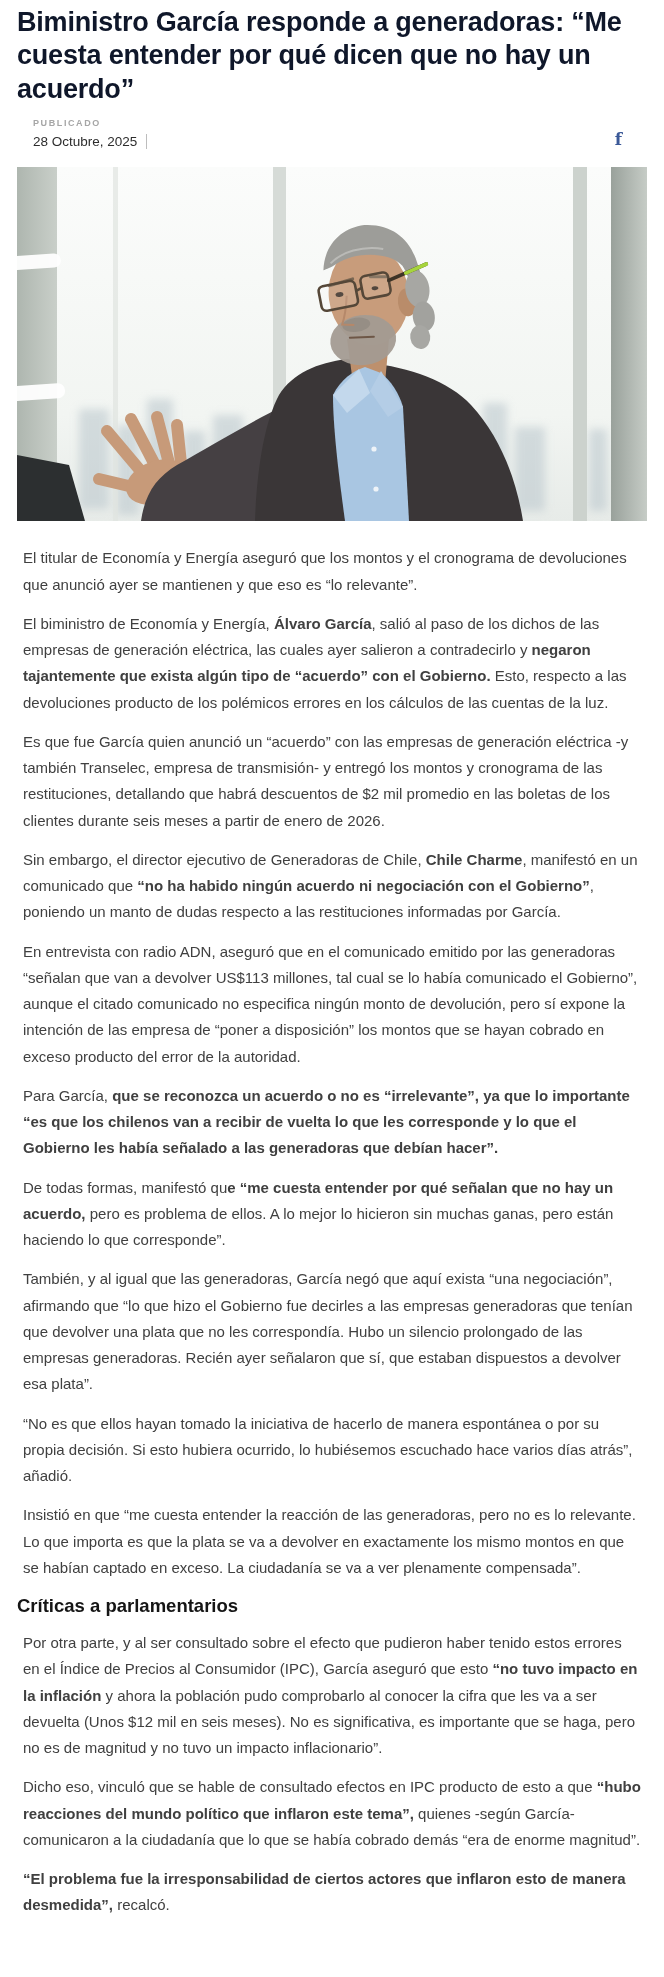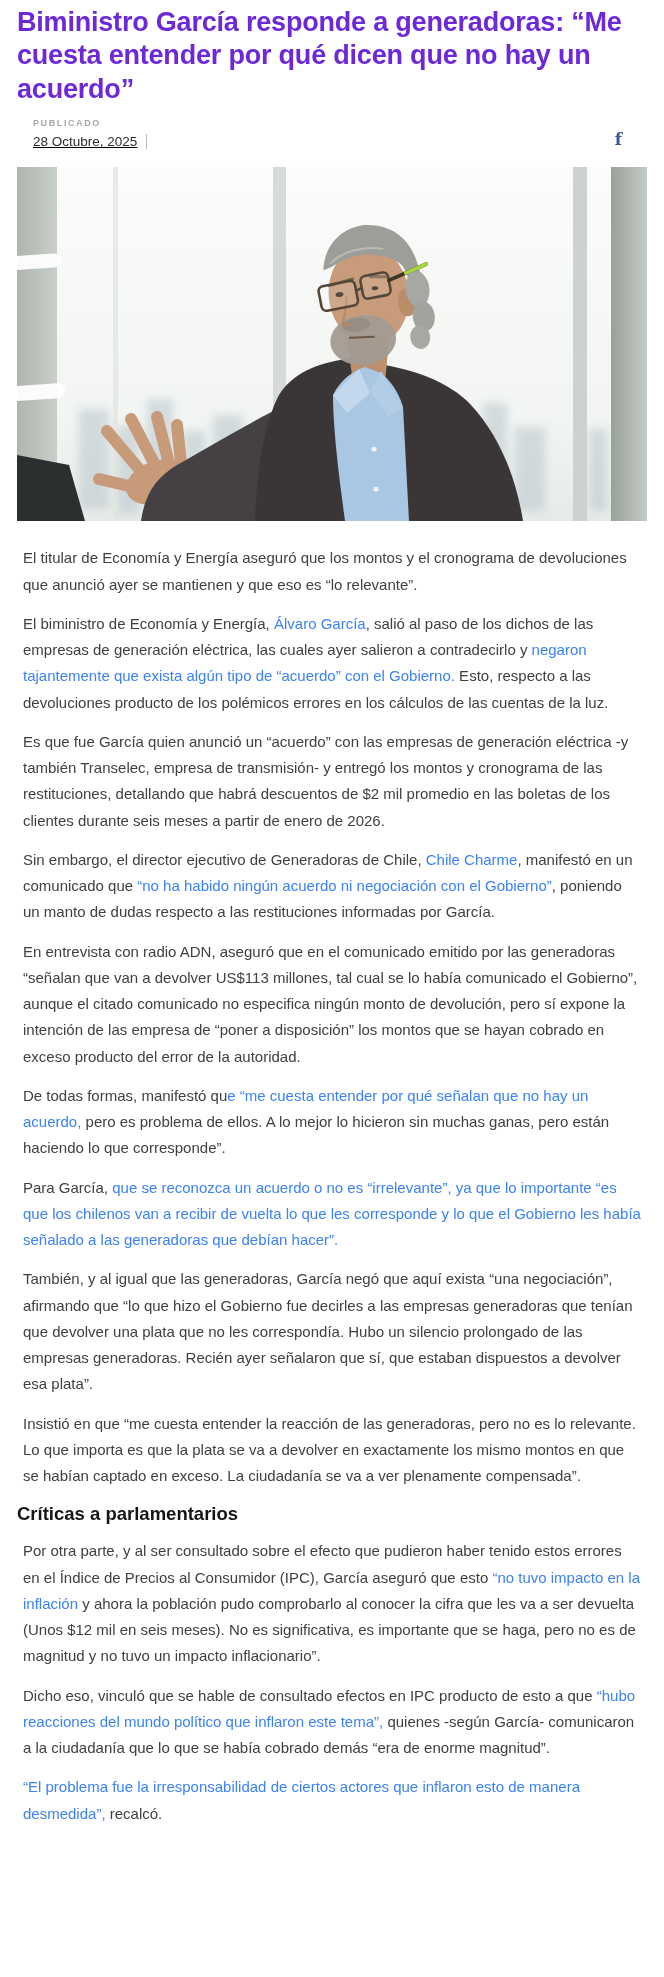--- a/index.html
+++ b/index.html
@@ -1,34 +1,34 @@
 <!DOCTYPE html>
 <html lang="es"><head>
 <meta charset="utf-8">
 <style>
   html,body{margin:0;padding:0;background:#ffffff;}
   body{width:664px;font-family:"Liberation Sans",sans-serif;-webkit-font-smoothing:antialiased;}
   .page{width:664px;height:1977px;overflow:hidden;box-sizing:border-box;padding:0 17px;}
 
-  .headline{font-size:27px;line-height:1.24;font-weight:700;color:#6d28d9;margin:6px 0 12px;letter-spacing:-0.2px;}
+  .headline{font-size:27px;line-height:1.24;font-weight:700;color:#0f172a;margin:6px 0 12px;letter-spacing:-0.2px;}
 
   .meta-row{display:flex;justify-content:space-between;align-items:flex-start;padding-left:16px;margin-bottom:12px;}
   .published-label{font-size:9px;font-weight:700;letter-spacing:1.6px;color:#a6a6a6;}
-  .date-line{display:flex;align-items:center;gap:9px;margin-top:6px;text-decoration:underline;}
+  .date-line{display:flex;align-items:center;gap:9px;margin-top:6px;}
   .date-text{font-size:13.5px;color:#2d2d2d;}
   .date-sep{width:1px;height:15px;background:#bdbdbd;}
   .share{margin-top:13px;margin-right:25px;}
   .fb-icon{color:#3b5998;font-weight:700;font-size:17px;font-family:"DejaVu Serif",serif;line-height:1;cursor:pointer;}
 
   .photo-wrap{width:630px;height:354px;margin-top:18px;position:relative;overflow:hidden;background:#eef1ee;}
   .photo-wrap svg{display:block;}
 
   .article-body{margin-top:24px;}
   .article-body p{font-size:15px;line-height:1.75;color:#404040;margin:0 6px 13px;}
-  .article-body strong{color:#3b82f6;font-weight:400;}
+  .article-body strong{color:#404040;font-weight:700;}
   .article-body h2{font-size:18.5px;line-height:1.3;font-weight:700;color:#151515;margin:10px 0 12px;}
 </style>
 </head>
 <body>
 
 <div class="page">
 
   <h1 class="headline">Biministro García responde a generadoras: “Me cuesta entender por qué dicen que no hay un acuerdo”</h1>
 
   <div class="meta-row">
@@ -149,23 +149,24 @@
       </g>
     </svg>
   </div>
 
   <div class="article-body">
       <p><span>El titular de Economía y Energía aseguró que los montos y el cronograma de devoluciones que anunció ayer se mantienen y que eso es “lo relevante”.</span></p>
       <p><span>El biministro de Economía y Energía, </span><strong>Álvaro García</strong><span>, salió al paso de los dichos de las empresas de generación eléctrica, las cuales ayer salieron a contradecirlo y </span><strong>negaron tajantemente que exista algún tipo de “acuerdo” con el Gobierno.</strong><span> Esto, respecto a las devoluciones producto de los polémicos errores en los cálculos de las cuentas de la luz.</span></p>
       <p><span>Es que fue García quien anunció un “acuerdo” con las empresas de generación eléctrica -y también Transelec, empresa de transmisión- y entregó los montos y cronograma de las restituciones, detallando que habrá descuentos de $2 mil promedio en las boletas de los clientes durante seis meses a partir de enero de 2026.</span></p>
       <p><span>Sin embargo, el director ejecutivo de Generadoras de Chile, </span><strong>Chile Charme</strong><span>, manifestó en un comunicado que </span><strong>“no ha habido ningún acuerdo ni negociación con el Gobierno”</strong><span>, poniendo un manto de dudas respecto a las restituciones informadas por García.</span></p>
       <p><span>En entrevista con radio ADN, aseguró que en el comunicado emitido por las generadoras “señalan que van a devolver US$113 millones, tal cual se lo había comunicado el Gobierno”, aunque el citado comunicado no especifica ningún monto de devolución, pero sí expone la intención de las empresa de “poner a disposición” los montos que se hayan cobrado en exceso producto del error de la autoridad.</span></p>
+      <p><span>Para García, </span><strong>que se reconozca un acuerdo o no es “irrelevante”, ya que lo importante “es que los chilenos van a recibir de vuelta lo que les corresponde y lo que el Gobierno les había señalado a las generadoras que debían hacer”.</strong></p>
       <p><span>De todas formas, manifestó qu</span><strong>e “me cuesta entender por qué señalan que no hay un acuerdo,</strong><span> pero es problema de ellos. A lo mejor lo hicieron sin muchas ganas, pero están haciendo lo que corresponde”.</span></p>
-      <p><span>Para García, </span><strong>que se reconozca un acuerdo o no es “irrelevante”, ya que lo importante “es que los chilenos van a recibir de vuelta lo que les corresponde y lo que el Gobierno les había señalado a las generadoras que debían hacer”.</strong></p>
       <p><span>También, y al igual que las generadoras, García negó que aquí exista “una negociación”, afirmando que “lo que hizo el Gobierno fue decirles a las empresas generadoras que tenían que devolver una plata que no les correspondía. Hubo un silencio prolongado de las empresas generadoras. Recién ayer señalaron que sí, que estaban dispuestos a devolver esa plata”.</span></p>
+      <p><span>“No es que ellos hayan tomado la iniciativa de hacerlo de manera espontánea o por su propia decisión. Si esto hubiera ocurrido, lo hubiésemos escuchado hace varios días atrás”, añadió.</span></p>
       <p><span>Insistió en que “me cuesta entender la reacción de las generadoras, pero no es lo relevante. Lo que importa es que la plata se va a devolver en exactamente los mismo montos en que se habían captado en exceso. La ciudadanía se va a ver plenamente compensada”.</span></p>
       <h2>Críticas a parlamentarios</h2>
       <p><span>Por otra parte, y al ser consultado sobre el efecto que pudieron haber tenido estos errores en el Índice de Precios al Consumidor (IPC), García aseguró que esto </span><strong>“no tuvo impacto en la inflación</strong><span> y ahora la población pudo comprobarlo al conocer la cifra que les va a ser devuelta (Unos $12 mil en seis meses). No es significativa, es importante que se haga, pero no es de magnitud y no tuvo un impacto inflacionario”.</span></p>
       <p><span>Dicho eso, vinculó que se hable de consultado efectos en IPC producto de esto a que </span><strong>“hubo reacciones del mundo político que inflaron este tema”,</strong><span> quienes -según García- comunicaron a la ciudadanía que lo que se había cobrado demás “era de enorme magnitud”.</span></p>
       <p><strong>“El problema fue la irresponsabilidad de ciertos actores que inflaron esto de manera desmedida”,</strong><span> recalcó.</span></p>
     </div>
 
 </div>
 
 </body></html>

